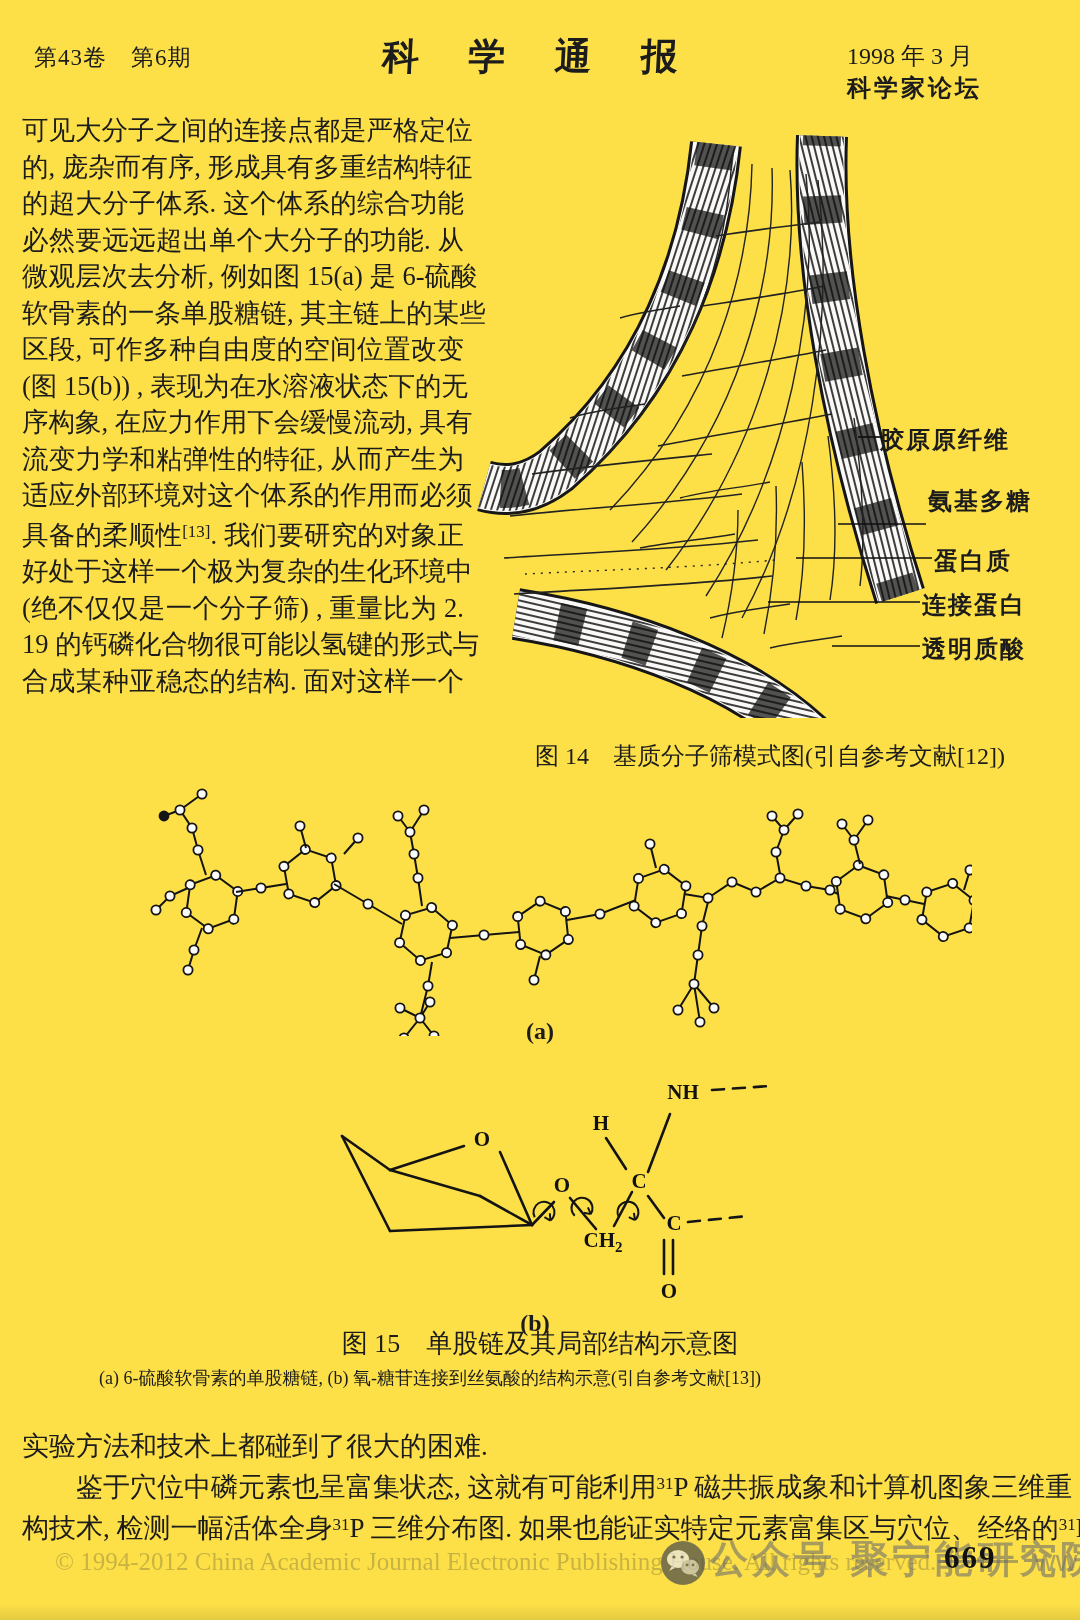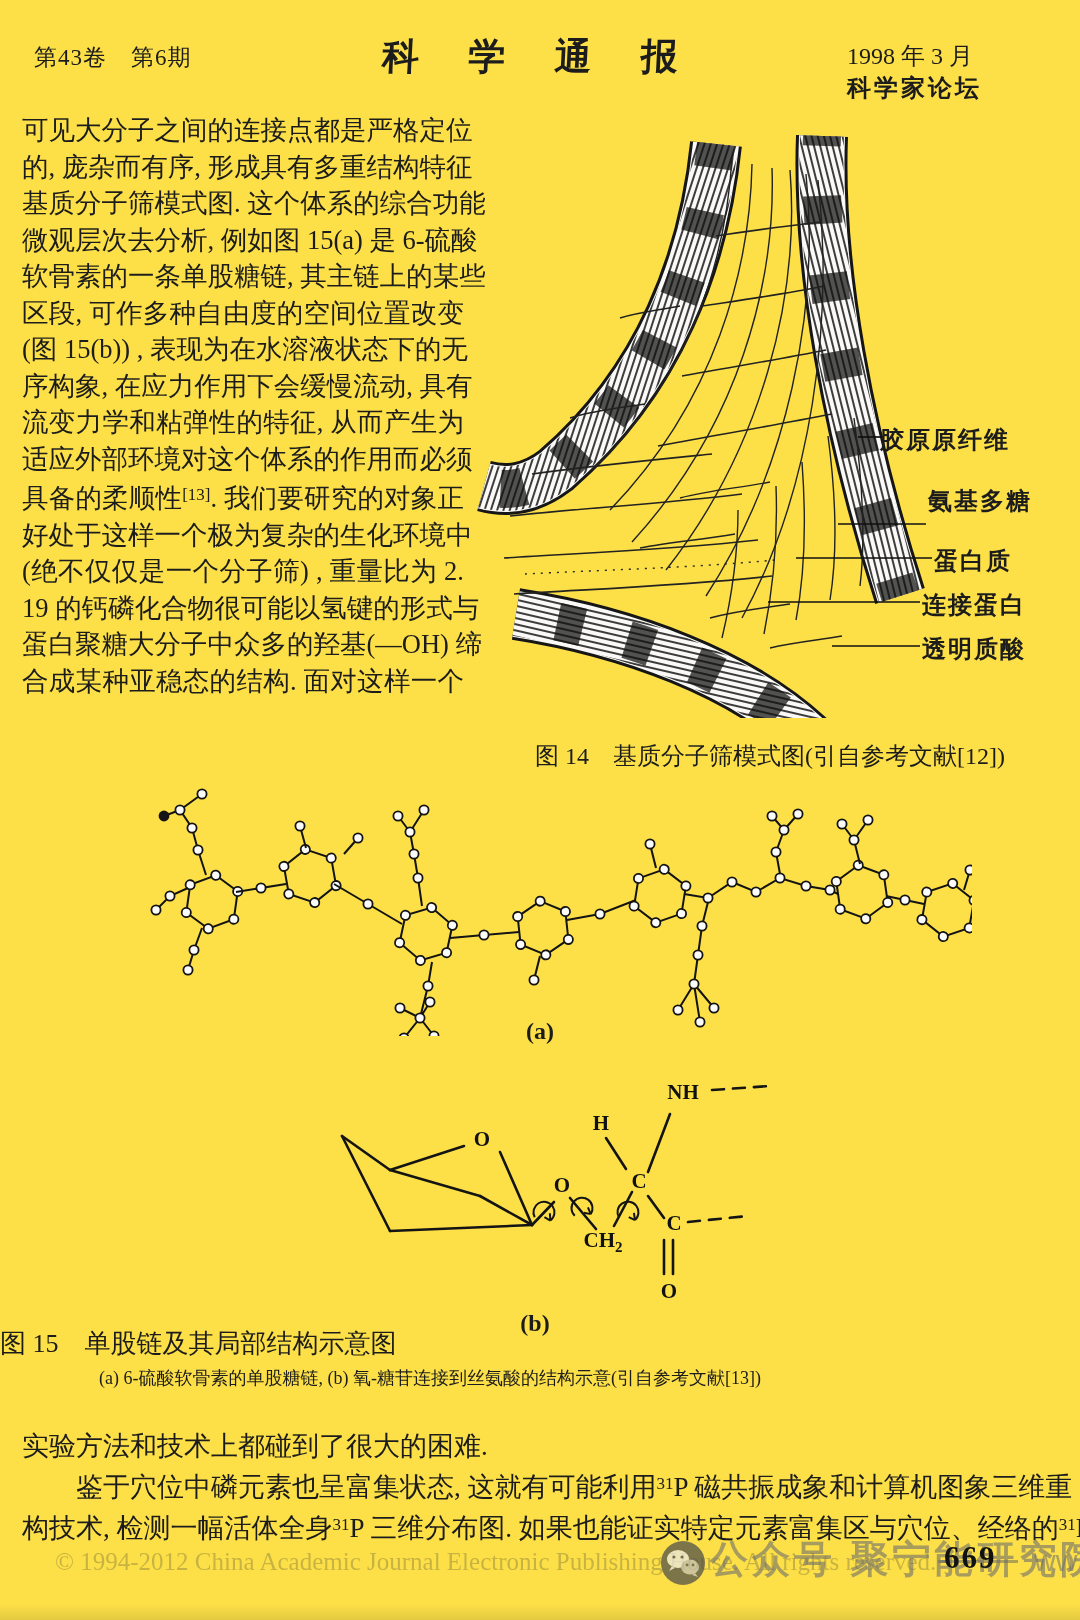--- a/index.html
+++ b/index.html
@@ -14,21 +14,21 @@
         letter-spacing:20px;transform:skewX(-3deg);}
   .hdr-right{right:98px;top:40px;text-align:left;line-height:32px;}
   .hdr-date{font-size:24px;}
   .hdr-col{font-size:24px;font-weight:700;font-family:"Liberation Sans","DejaVu Sans",sans-serif;letter-spacing:3px;}
   
   .leftcol{left:22px;top:112px;width:442px;font-size:26.5px;line-height:36.5px;}
   .tl{text-align:justify;text-align-last:justify;-moz-text-align-last:justify;white-space:nowrap;}
   .sup{font-size:17px;vertical-align:7px;letter-spacing:0;}
   
   .cap14{left:478px;top:740px;width:584px;text-align:center;font-size:24px;}
-  .cap15{left:0;top:1326px;width:1080px;font-size:26px;}
+  .cap15{left:0;top:1326px;width:1080px;text-align:center;font-size:26px;}
   .sub15{left:0;top:1366px;width:860px;text-align:center;font-size:18px;}
   .lab-a{left:480px;top:1018px;width:120px;text-align:center;font-size:24px;font-weight:700;}
   .lab-b{left:475px;top:1310px;width:120px;text-align:center;font-size:24px;font-weight:700;}
   
   .f14lab{font-family:"Liberation Sans","DejaVu Sans",sans-serif;font-weight:700;font-size:24px;letter-spacing:2px;white-space:nowrap;}
   
   .botpar{left:22px;top:1427px;width:1040px;font-size:27px;line-height:38px;}
   .botline{white-space:nowrap;}
   .jfull{text-align:justify;text-align-last:justify;-moz-text-align-last:justify;}
   .indent{padding-left:54px;}
@@ -59,33 +59,33 @@
   <div class="abs vol">第43卷　第6期</div>
   <div class="abs jtitle">科 学 通 报</div>
   <div class="abs hdr-right">
     <div class="hdr-date">1998 年 3 月</div>
     <div class="hdr-col">科学家论坛</div>
   </div>
 
   <div class="abs leftcol">
     <div class="tl"><span>可见大分子之间的连接点都是严格定位</span></div>
     <div class="tl"><span>的, 庞杂而有序, 形成具有多重结构特征</span></div>
-    <div class="tl"><span>基质分子筛模式图.  这个体系的综合功能</span></div>
+    <div class="tl"><span>的超大分子体系.  这个体系的综合功能</span></div>
+    <div class="tl"><span>必然要远远超出单个大分子的功能.  从</span></div>
     <div class="tl"><span>微观层次去分析, 例如图 15(a) 是 6-硫酸</span></div>
     <div class="tl"><span>软骨素的一条单股糖链, 其主链上的某些</span></div>
     <div class="tl"><span>区段, 可作多种自由度的空间位置改变</span></div>
     <div class="tl"><span>(图 15(b)) ,  表现为在水溶液状态下的无</span></div>
     <div class="tl"><span>序构象, 在应力作用下会缓慢流动,  具有</span></div>
     <div class="tl"><span>流变力学和粘弹性的特征,  从而产生为</span></div>
     <div class="tl"><span>适应外部环境对这个体系的作用而必须</span></div>
     <div class="tl"><span>具备的柔顺性</span><span class="sup">[13]</span><span>.  我们要研究的对象正</span></div>
     <div class="tl"><span>好处于这样一个极为复杂的生化环境中</span></div>
     <div class="tl"><span>(绝不仅仅是一个分子筛) , 重量比为 2.</span></div>
     <div class="tl"><span>19 的钙磷化合物很可能以氢键的形式与</span></div>
-    <div class="tl"><span>蛋白聚糖大分子中众多的羟基(—OH) 缔</span></div>
     <div class="tl"><span>合成某种亚稳态的结构.  面对这样一个</span></div>
   </div>
 
   <div class="abs" style="left:470px;top:118px;">
     <svg width="600" height="600" viewBox="0 0 600 600">
       <defs>
         <pattern id="ht1" patternUnits="userSpaceOnUse" width="6" height="6" patternTransform="rotate(18)">
             <line x1="3" y1="0" x2="3" y2="6" stroke="#1b1b1b" stroke-width="1.7"></line>
           </pattern>
         <pattern id="ht2" patternUnits="userSpaceOnUse" width="6" height="6" patternTransform="rotate(-14)">

